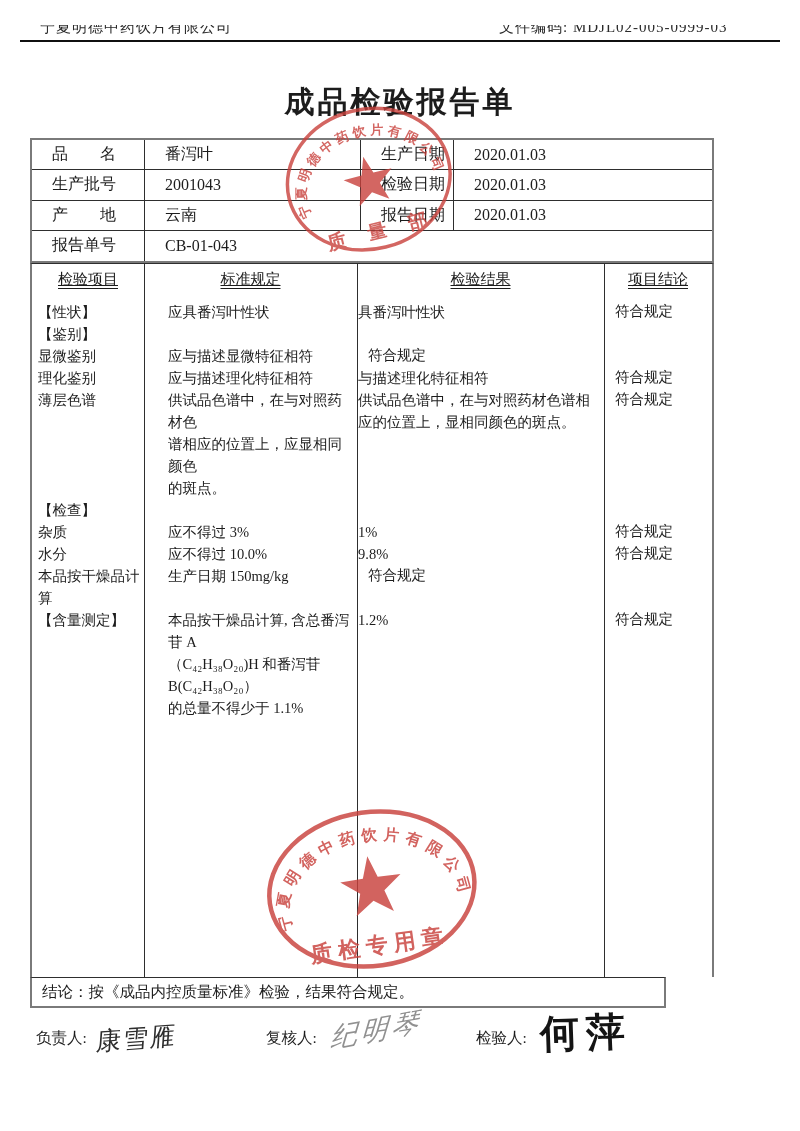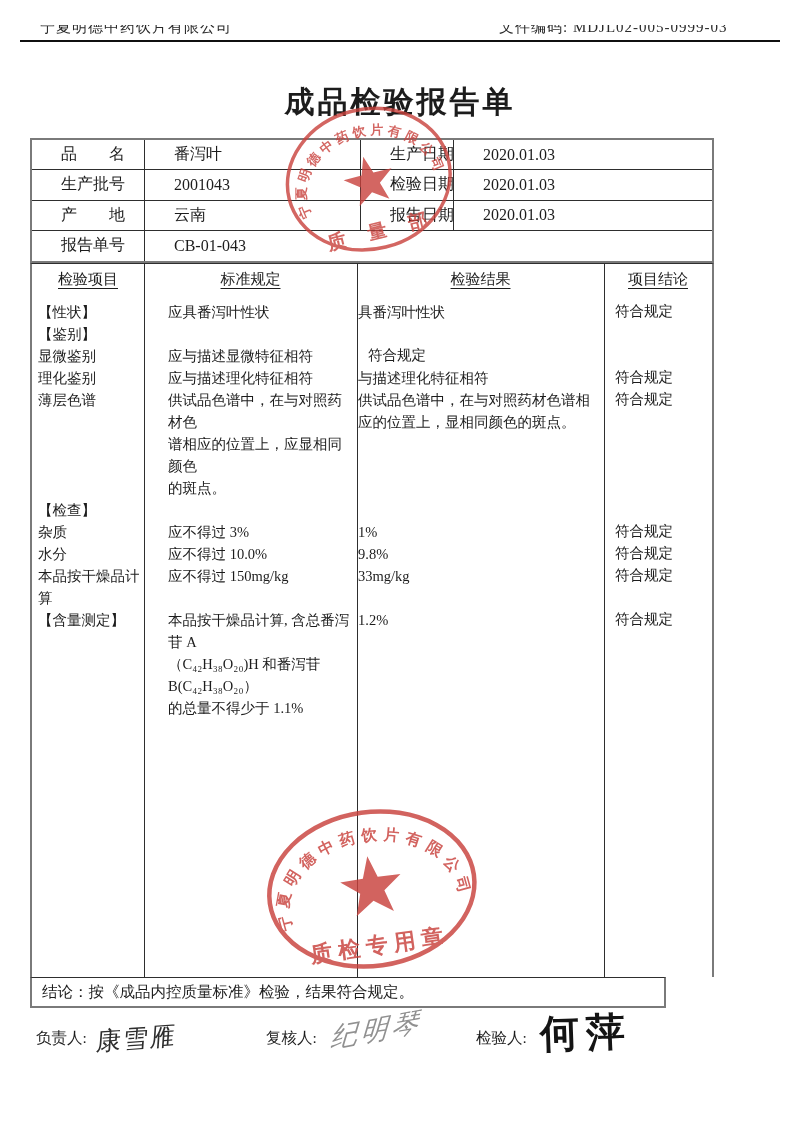--- a/index.html
+++ b/index.html
@@ -19,33 +19,33 @@
 
   .doc-title { position:absolute; top:82px; left:0; width:100%; text-align:center;
     font-size:30px; font-weight:600; letter-spacing:3px; }
 
   
   .info-table { position:absolute; left:30px; top:138px; width:684px; height:125px;
     border:2px solid #7a7a7a; display:grid;
     grid-template-columns:113px 216px 93px 1fr; grid-template-rows:repeat(4,1fr);
     font-size:16px; }
   .info-cell { border-right:1px solid #2e2e2e; border-bottom:1px solid #2e2e2e;
-    display:flex; align-items:center; padding-left:29px; white-space:nowrap; overflow:visible;text-align:center; }
+    display:flex; align-items:center; padding-left:20px; white-space:nowrap; overflow:visible;text-align:center; }
   .info-cell.noright { border-right:none; }
   .info-cell.nobottom { border-bottom:none; }
   .info-cell.span3 { grid-column:2 / 5; }
 
   
   .main-table { position:absolute; left:30px; top:263px; width:684px; height:714px;
     border-left:2px solid #7a7a7a; border-right:2px solid #7a7a7a; border-top:1px solid #2e2e2e; }
   .vline { position:absolute; top:0; bottom:0; width:1px; background:#2e2e2e; }
   .vline.v1 { left:112px; } .vline.v2 { left:325px; } .vline.v3 { left:572px; }
   .mt-header { position:absolute; top:0; left:0; right:0; height:37px;
     display:grid; grid-template-columns:112px 213px 247px 1fr; }
-  .mt-header > div { display:flex; justify-content:center; padding-top:6px; font-size:15px; }
+  .mt-header > div { display:flex; justify-content:center; padding-top:6px; font-size:15px;text-decoration:underline; }
   .mt-header u { text-decoration:underline; text-underline-offset:4px; }
   .mt-body { position:absolute; top:37px; left:0; right:0; }
   .trow { display:grid; grid-template-columns:112px 213px 247px 1fr; }
   .trow > div { min-height:22px; line-height:22px; font-size:14.5px; white-space:pre-line; }
   .cell-item { padding-left:6px; }
   .cell-std { padding-left:24px; padding-right:4px; }
   .cell-res { padding-left:1px; padding-right:4px; }
   .cell-con { padding-left:11px;font-family:Liberation Mono, monospace; }
 
   
@@ -181,22 +181,21 @@
         <div class="cell-con">符合规定</div>
       </div>
       <div class="trow">
         <div class="cell-item">水分</div>
         <div class="cell-std">应不得过 10.0%</div>
         <div class="cell-res">9.8%</div>
         <div class="cell-con">符合规定</div>
       </div>
       <div class="trow">
         <div class="cell-item">本品按干燥品计算</div>
-        <div class="cell-std">应不得过 150mg/kg</div>
-        <div class="cell-res">33mg/kg</div>
+        <div class="cell-std">生产日期 150mg/kg</div>
         <div class="cell-con">符合规定</div>
       </div>
       <div class="trow">
         <div class="cell-item">【含量测定】</div>
         <div class="cell-std">本品按干燥品计算, 含总番泻苷 A
 （C₄₂H₃₈O₂₀)H 和番泻苷 B(C₄₂H₃₈O₂₀）
 的总量不得少于 1.1%</div>
         <div class="cell-res">1.2%</div>
         <div class="cell-con">符合规定</div>
       </div>

